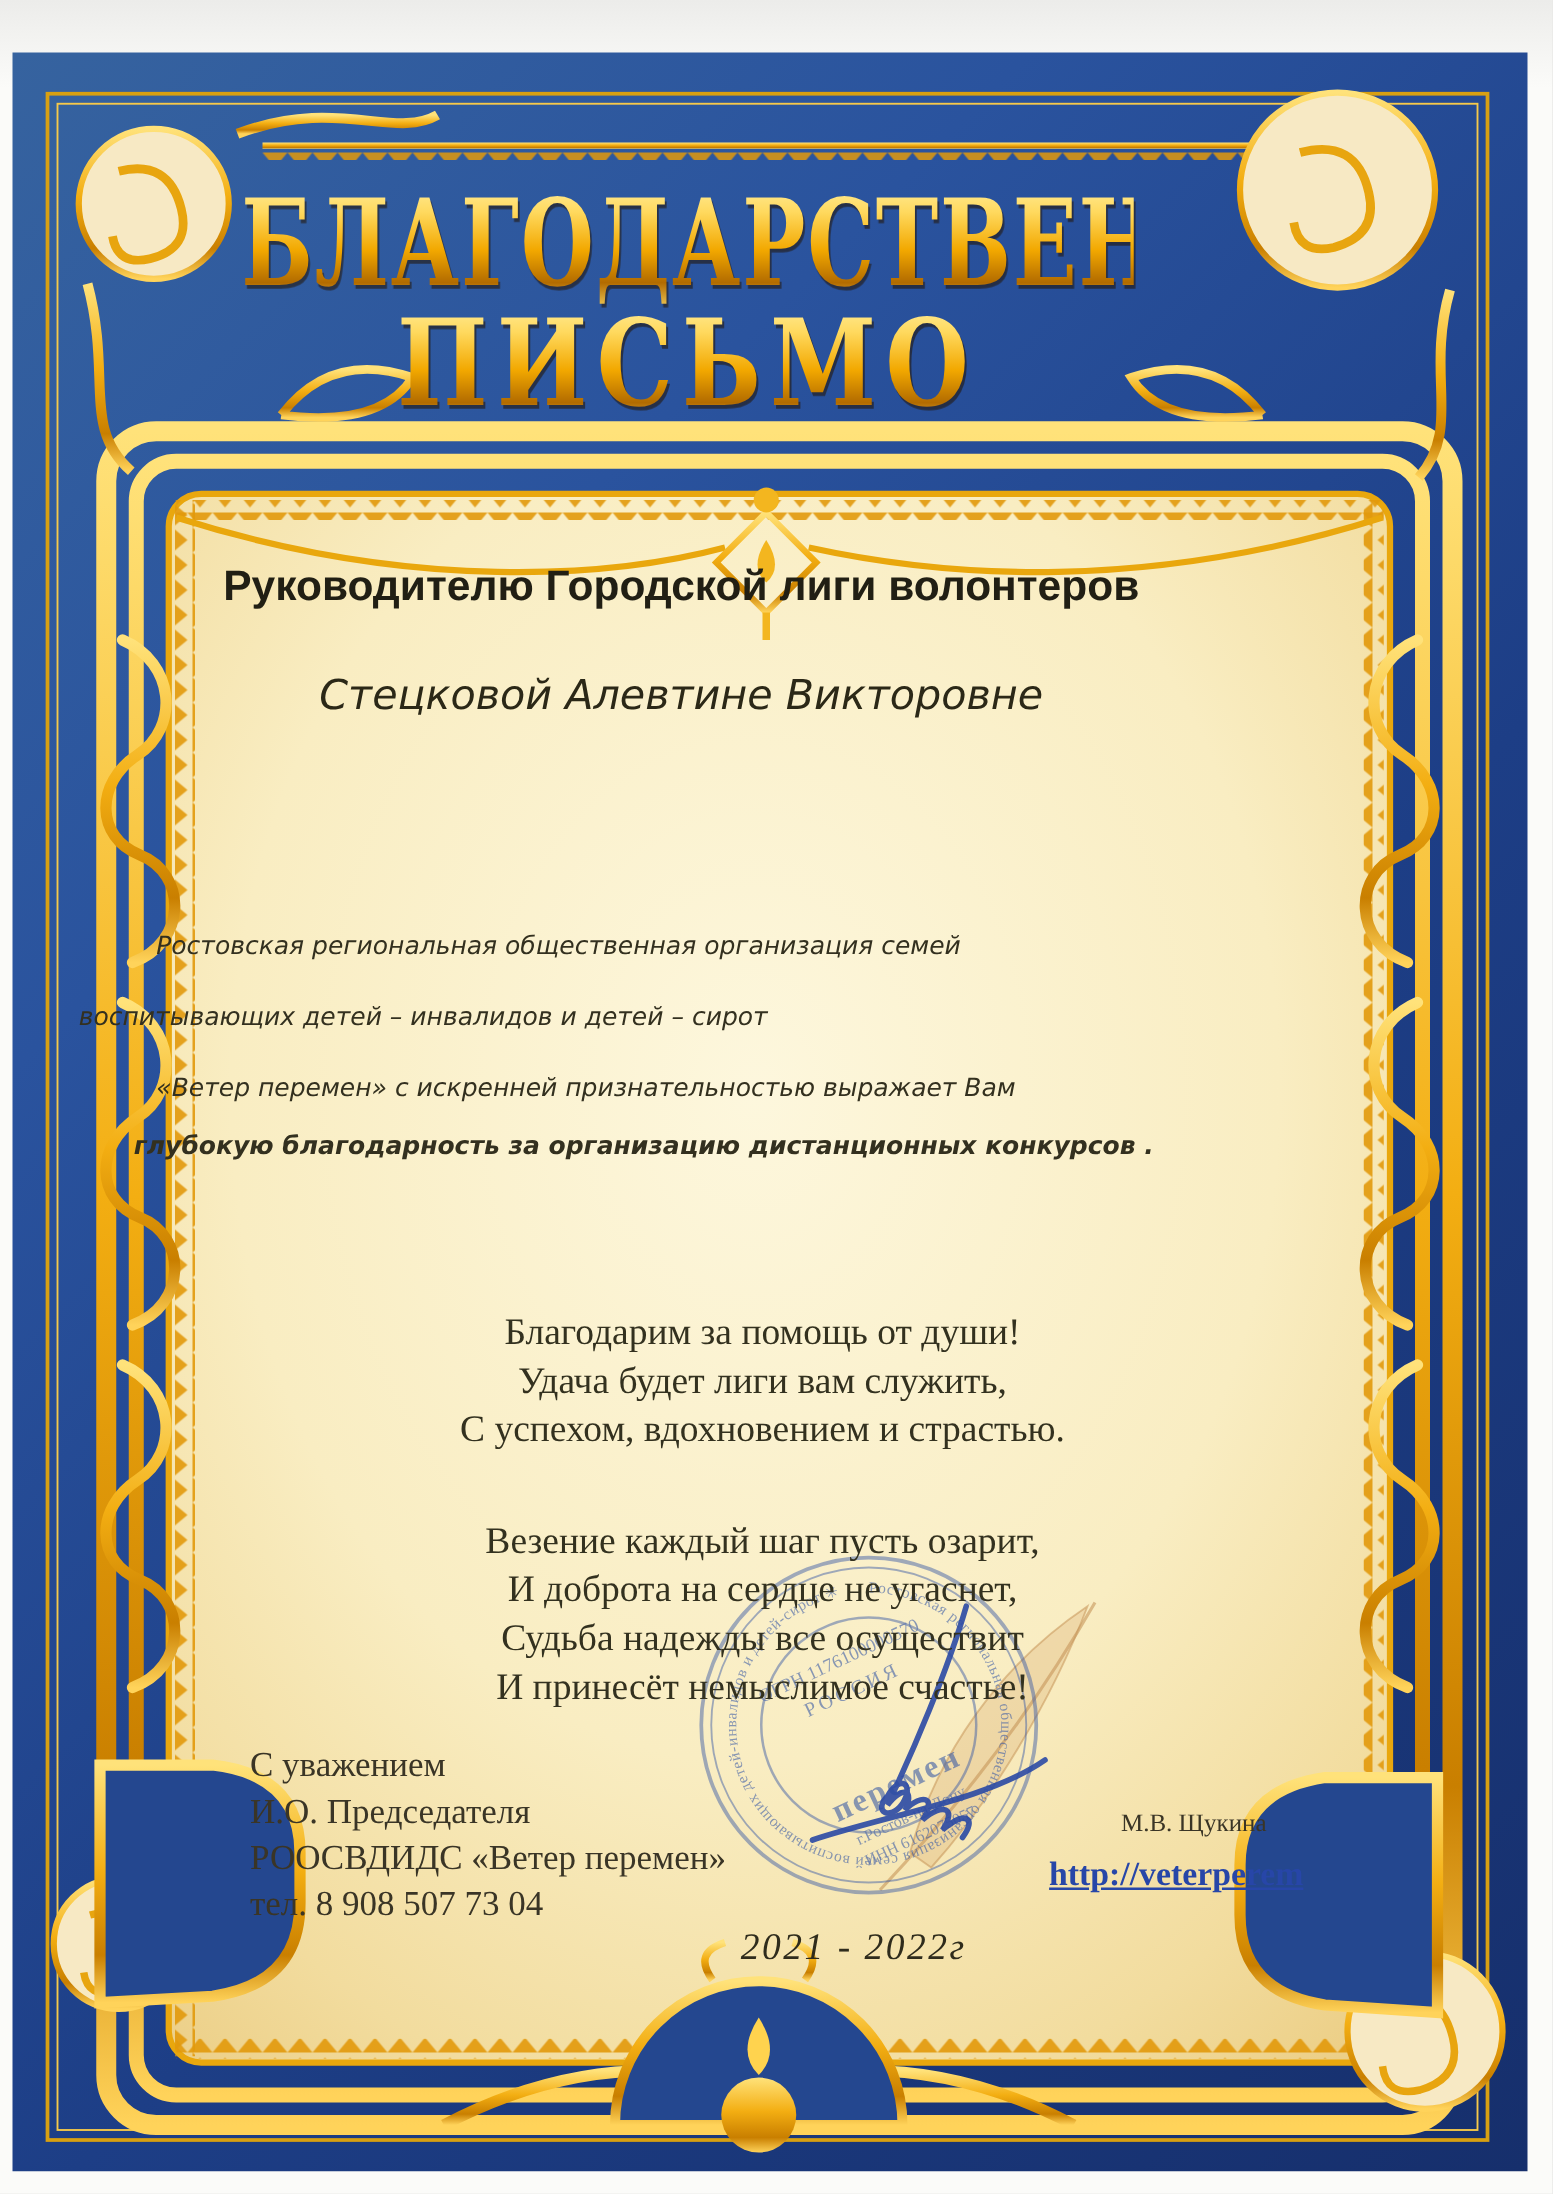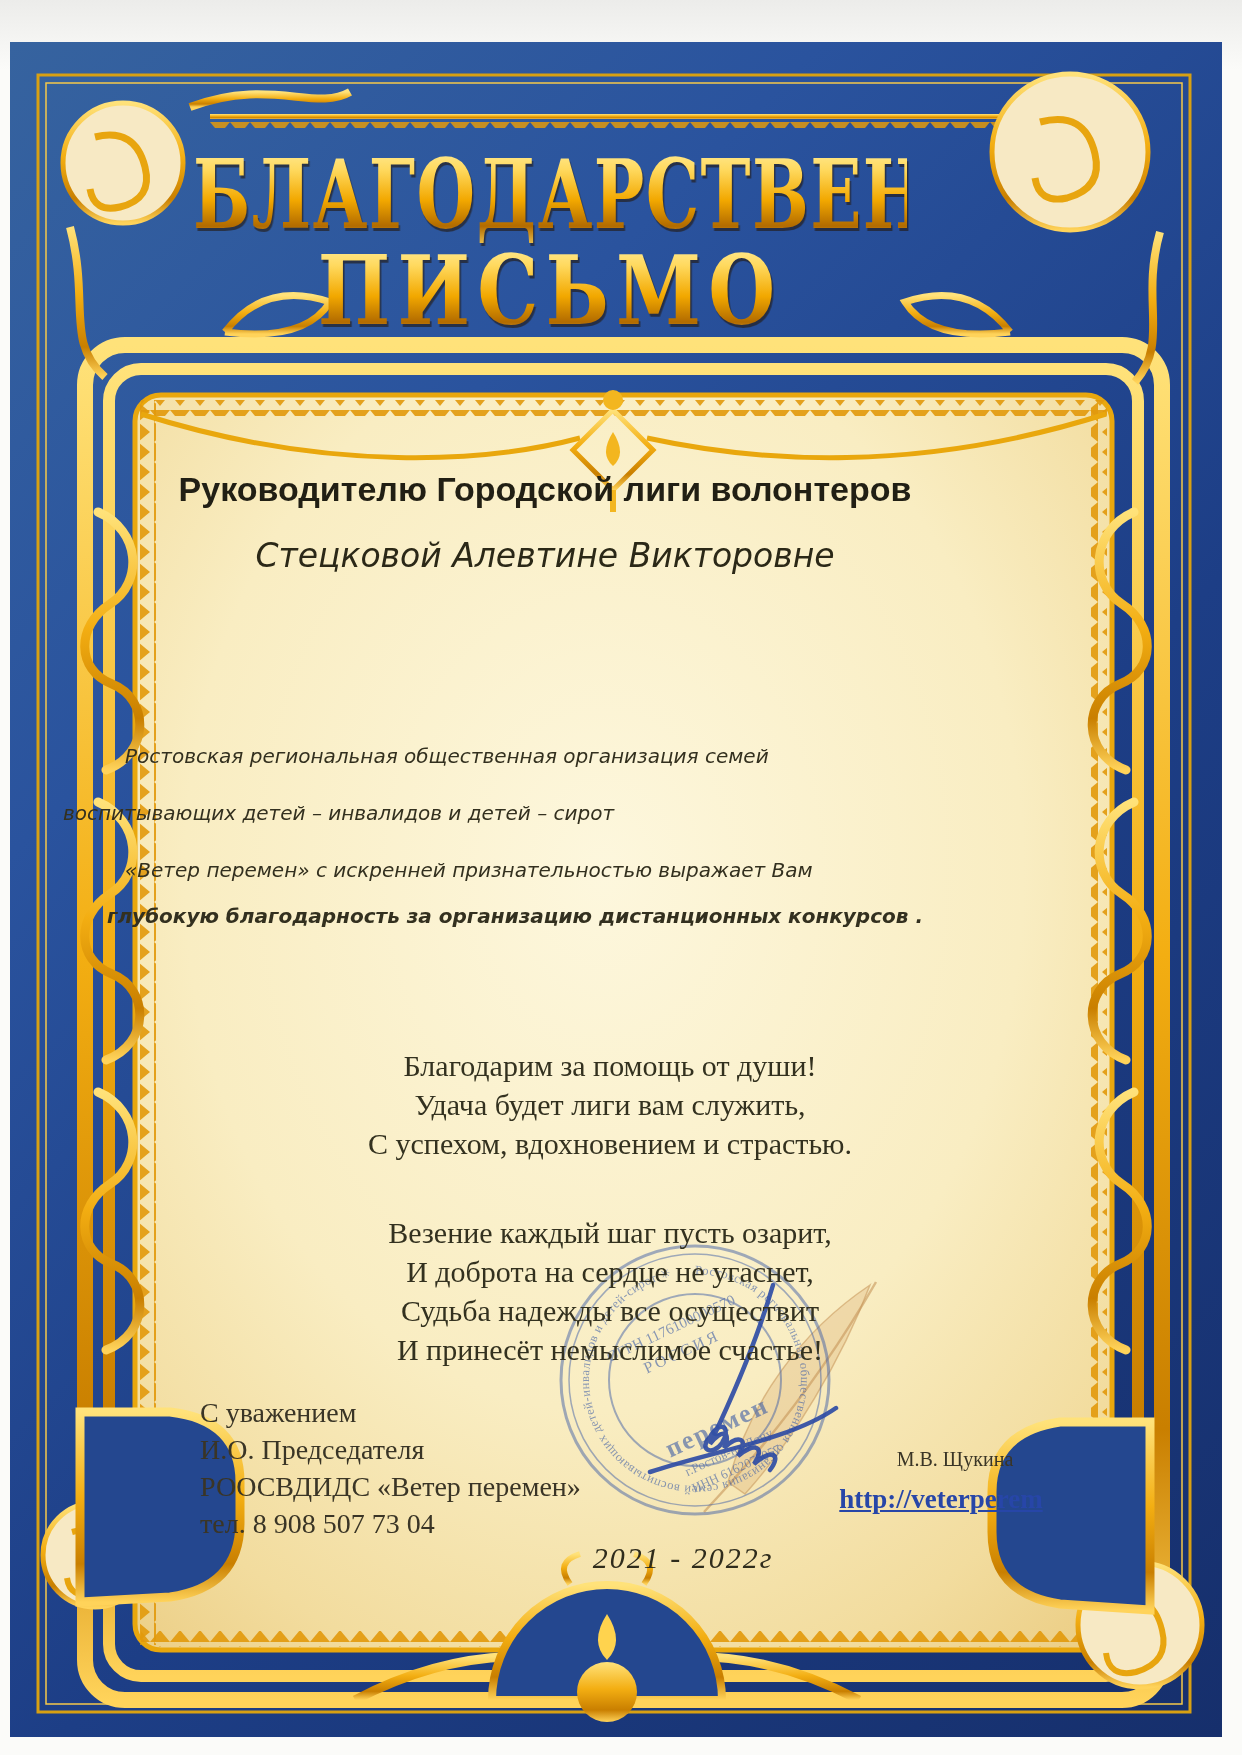--- a/index.html
+++ b/index.html
@@ -9,21 +9,21 @@
   .sheet{position:absolute;left:10px;top:42px;width:1212px;height:1695px;
          background:linear-gradient(135deg,#36639f 0%,#2a539e 28%,#1d3e86 60%,#162f6c 100%);}
   .frame-svg{position:absolute;left:0;top:0;width:1212px;height:1695px;}
   .txt{position:absolute;white-space:nowrap;}
   .title{left:30px;width:1020px;text-align:center;font-family:"DejaVu Serif",serif;font-weight:bold;
          background:linear-gradient(180deg,#fff4b2 0%,#ffd95e 28%,#f2a800 55%,#b26b00 78%,#ffdf6b 100%);
          -webkit-background-clip:text;background-clip:text;color:transparent;
          filter:drop-shadow(2px 3px 0 rgba(35,18,0,.55));}
   .title1{top:96px;font-size:96px;letter-spacing:2px;transform:scaleX(.70);}
   .title2{top:192px;font-size:96px;letter-spacing:9px;transform:scaleX(.80);}
-  .recip1{left:35px;width:1000px;top:428px;text-align:center;
+  .recip1{left:35px;width:1000px;top:408px;text-align:center;
           font-family:"Liberation Sans",sans-serif;font-weight:bold;font-size:34px;color:#211f14;}
   .recip2{left:35px;width:1000px;top:494px;text-align:center;
           font-family:"DejaVu Sans",sans-serif;font-style:italic;font-size:33px;color:#2b2817;}
   .bodyline{left:115px;width:1000px;
             font-family:"DejaVu Sans",sans-serif;font-style:italic;font-size:20px;color:#33301f;}
   .bl1{top:702px;}
   .bl2{top:759px;transform:translateX(-62px);}
   .bl3{top:816px;}
   .bl4{top:862px;transform:translateX(-18px);font-weight:bold;}
   .poem{left:100px;width:1000px;text-align:center;font-family:"Liberation Serif",serif;

